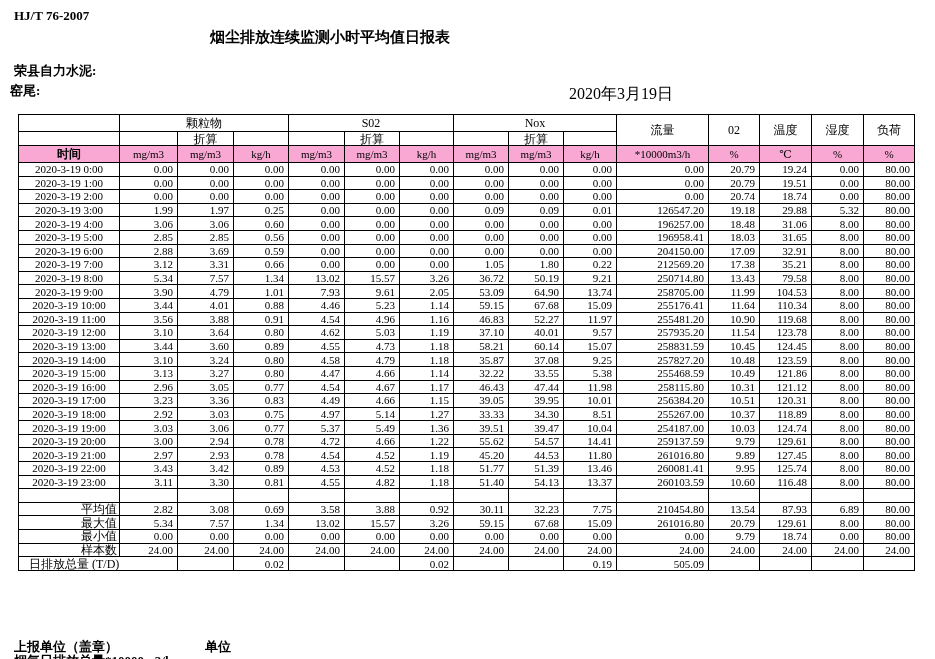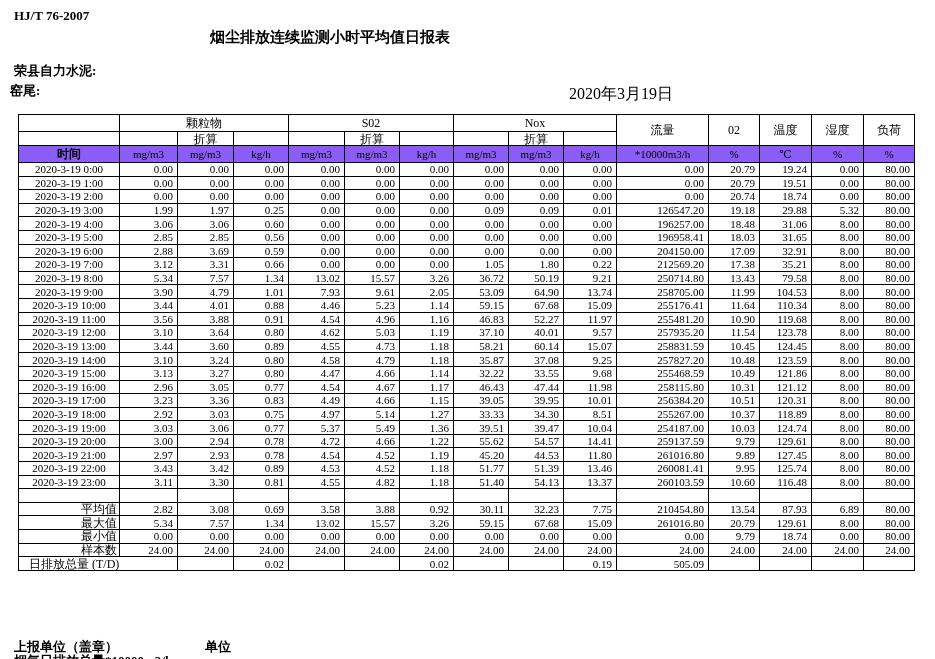--- a/index.html
+++ b/index.html
@@ -28,21 +28,21 @@
     font-size:11px;
   }
   .grid th, .grid td {
     border:1px solid #000;
     overflow:hidden; white-space:nowrap;
     font-weight:normal;
     line-height:12px;
   }
   .grid thead tr.r1 th { height:17px; font-size:12px; }
   .grid thead tr.r2 th { height:14px; font-size:12px; }
-  .grid thead tr.r3 th { height:17px; background:#8b5cf6; font-size:11px; }
+  .grid thead tr.r3 th { height:17px; background:#f9a8d4; font-size:11px; }
   .grid thead tr.r3 th.time-h { font-size:12px; font-weight:bold; }
   .grid tbody td { height:13.6px; }
   .t   { text-align:center; }
   .v   { text-align:right; padding-right:4px; }
   .lbl { text-align:right; padding-right:2px; font-size:12px; }
   .total-label { text-align:left; padding-left:10px; font-size:12px; }
   .noleft { border-left:none; }
 </style>
 </head>
 <body>
@@ -372,21 +372,21 @@
       <tr>
         <td class="t">2020-3-19 15:00</td>
         <td class="v">3.13</td>
         <td class="v">3.27</td>
         <td class="v">0.80</td>
         <td class="v">4.47</td>
         <td class="v">4.66</td>
         <td class="v">1.14</td>
         <td class="v">32.22</td>
         <td class="v">33.55</td>
-        <td class="v">9.68</td>
+        <td class="v">5.38</td>
         <td class="v">255468.59</td>
         <td class="v">10.49</td>
         <td class="v">121.86</td>
         <td class="v">8.00</td>
         <td class="v">80.00</td>
       </tr>
       <tr>
         <td class="t">2020-3-19 16:00</td>
         <td class="v">2.96</td>
         <td class="v">3.05</td>

